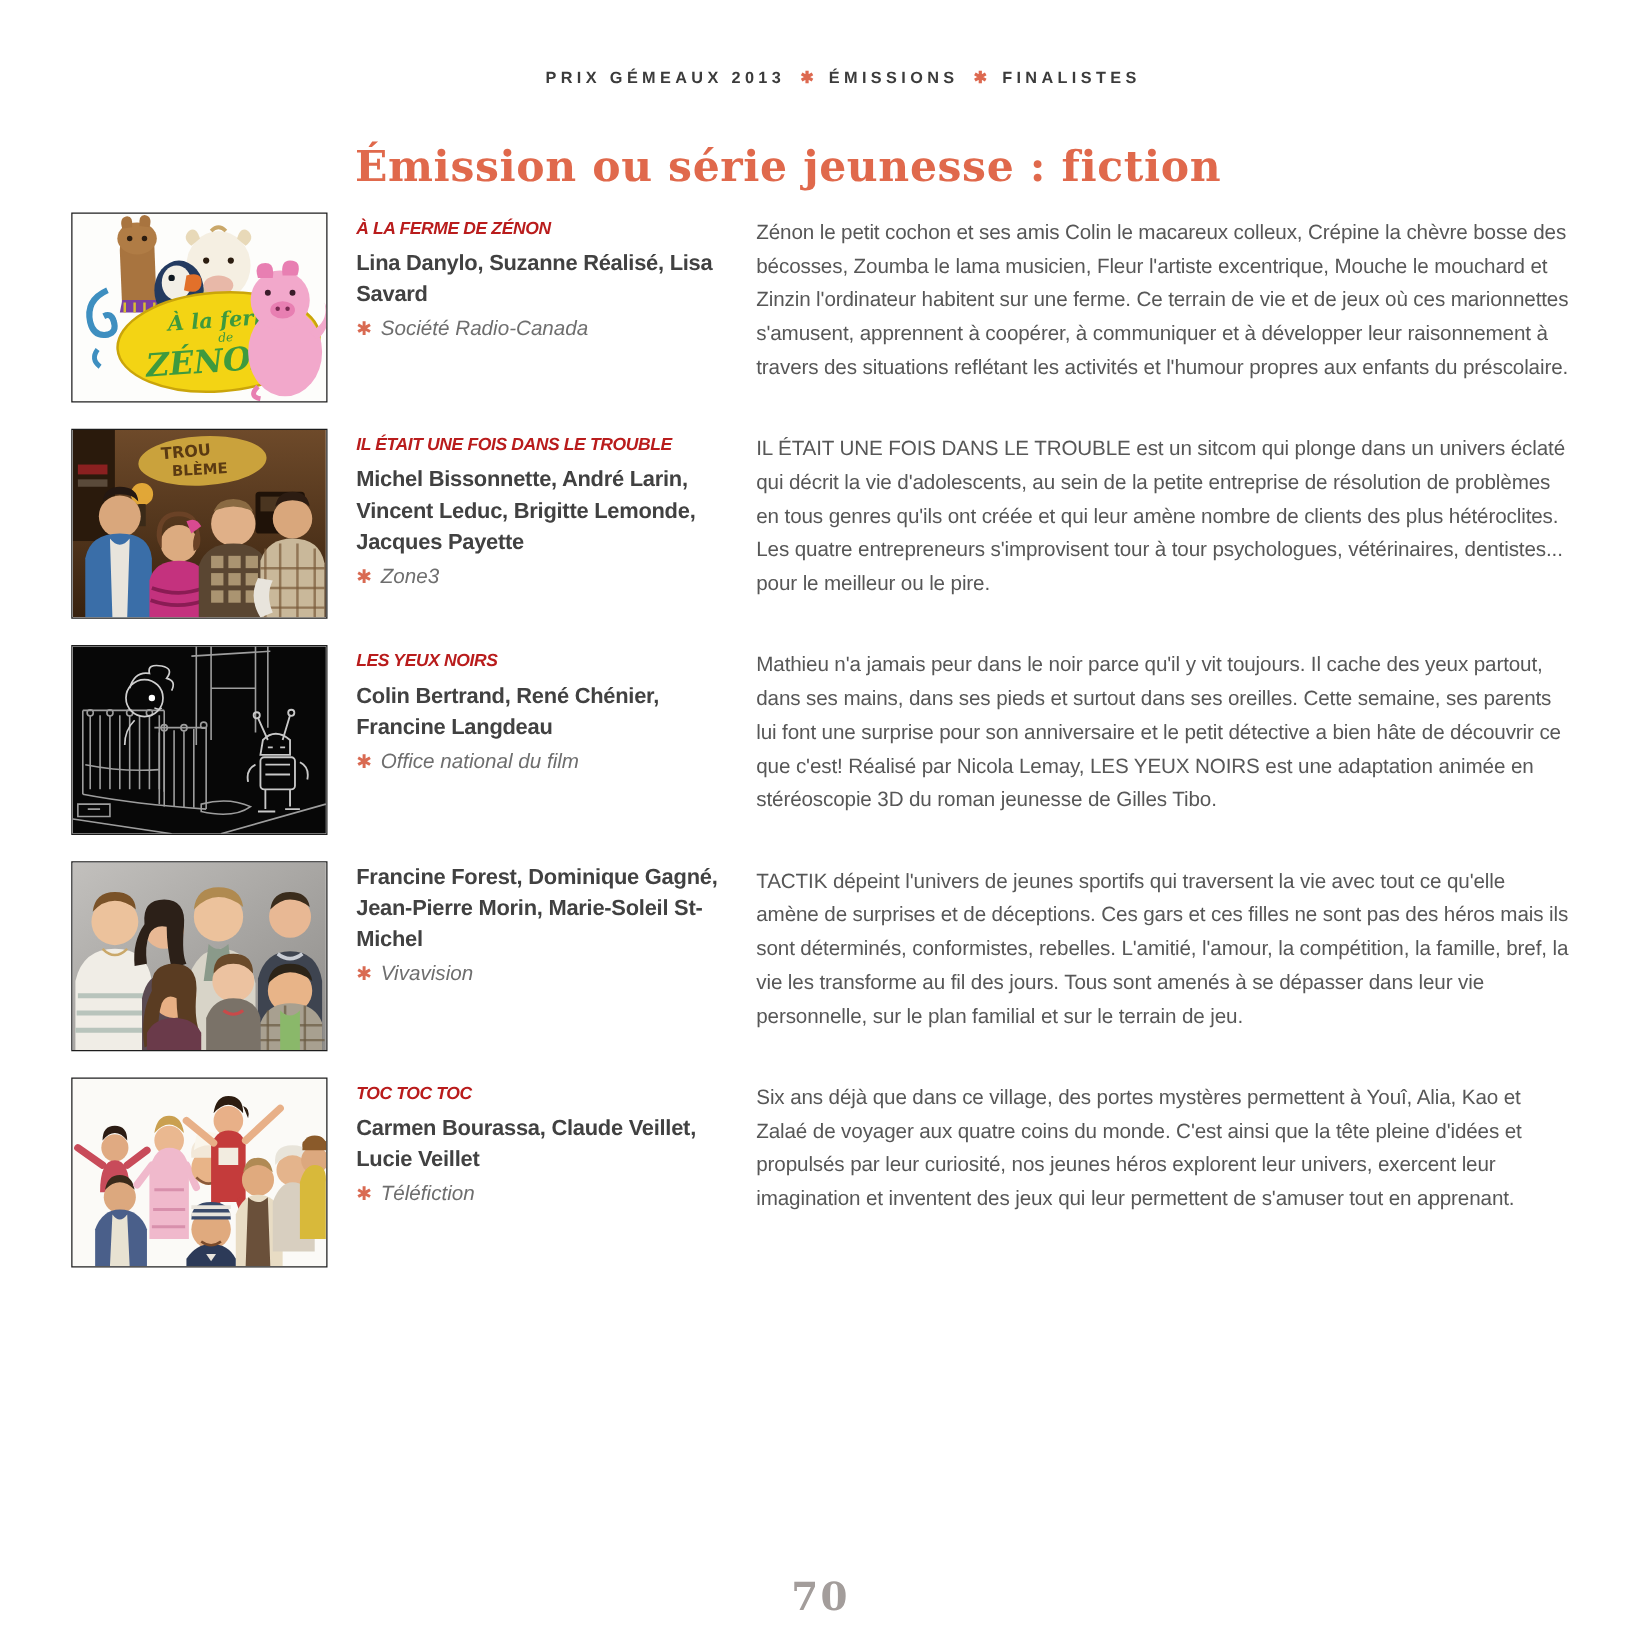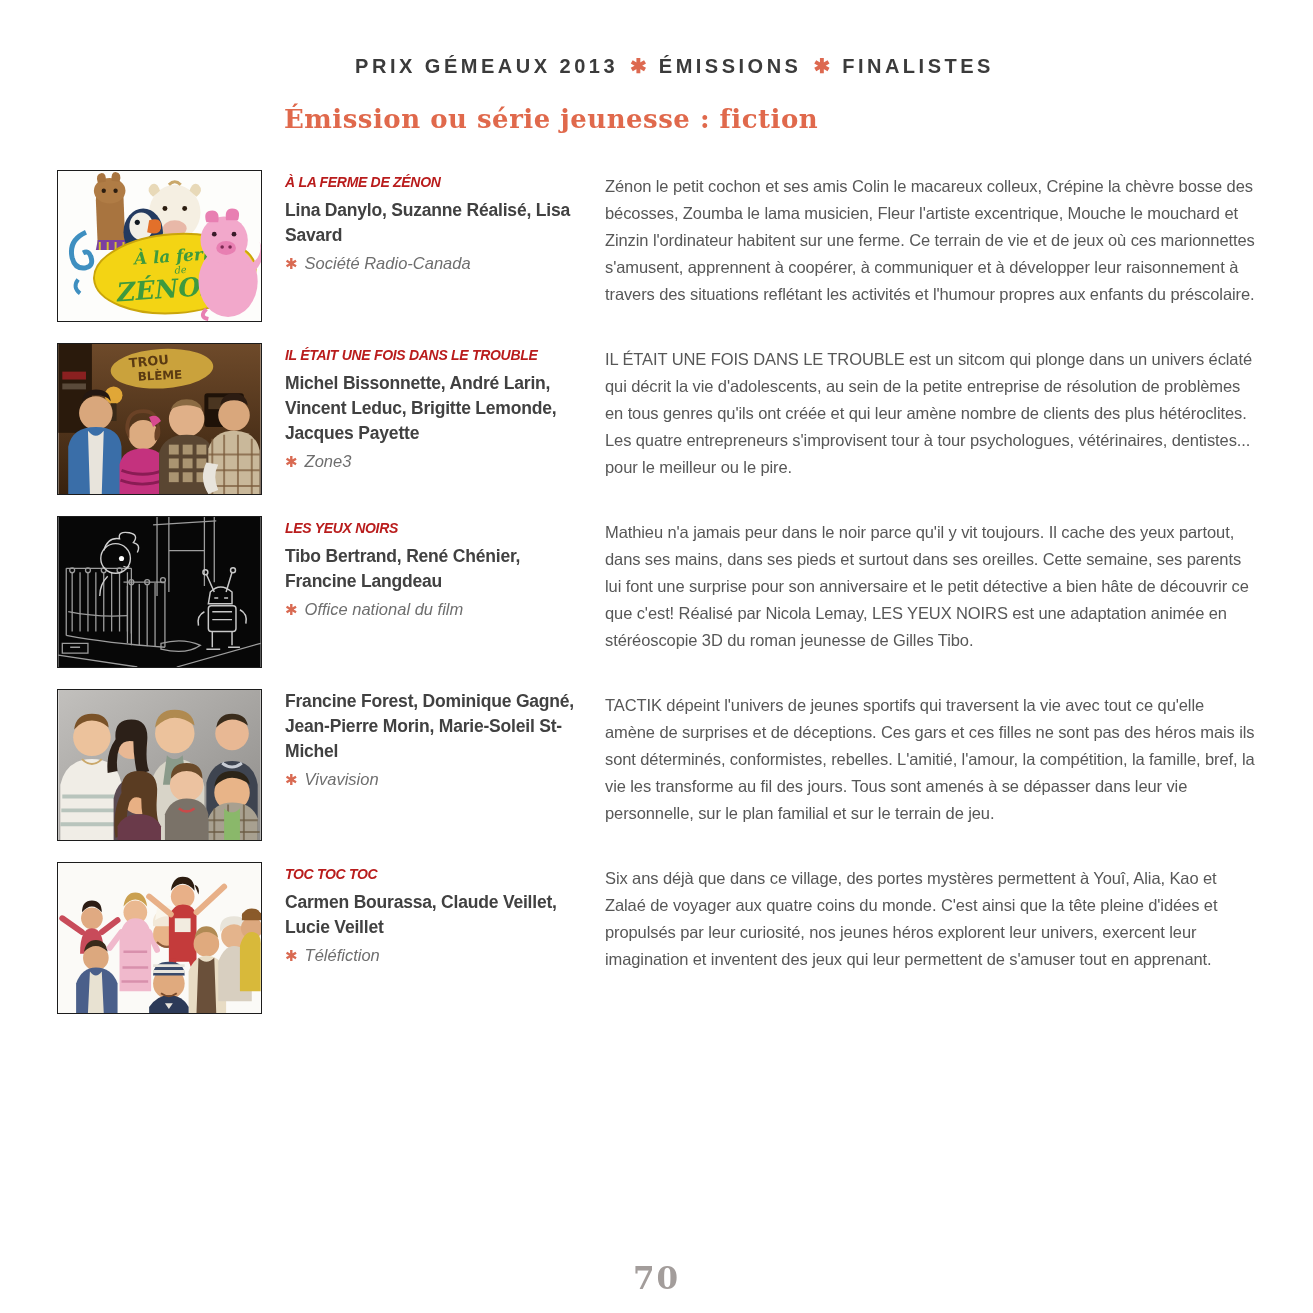--- a/index.html
+++ b/index.html
@@ -7,35 +7,35 @@
   .page {
     position:relative;
     width:1313px; height:1313px;
     background:#ffffff;
     font-family:"Liberation Sans", sans-serif;
     overflow:hidden;
   }
   .header {
     position:absolute; top:54px; left:0; width:100%;
     text-align:center;
-    font-size:20px; font-weight:bold;
+    font-size:13px; font-weight:bold;
     letter-spacing:3.5px;
     color:#3b3b3b;
     padding-left:36px;
   }
   .header .sep {
     color:#dd6950;
     padding:0 12px;
     letter-spacing:0;
   }
   .section-title {
-    position:absolute; left:284px; top:104px;
+    position:absolute; left:284px; top:114px;
     font-family:"DejaVu Serif", serif;
     font-weight:bold;
-    font-size:26px;
+    font-size:34px;
     color:#e0694c;
     letter-spacing:0.5px;
   }
   .entries {
     position:absolute; top:170px; left:57px; width:1201px;
   }
   .entry {
     display:grid;
     grid-template-columns:205px 297px 653px;
     column-gap:23px;
@@ -287,21 +287,21 @@
             <path d="M158 82 h4 M168 82 h4"></path>
             <rect x="152" y="90" width="28" height="26" rx="3"></rect>
             <path d="M156 96 h20 M156 104 h20"></path>
             <path d="M156 116 v16 M176 116 v14 M150 134 h14 M172 132 h12"></path>
             <path d="M148 96 q-8 4-6 14 M184 94 q8 4 6 14"></path>
           </g>
         </svg>
       </div>
       <div class="info">
         <h2 class="title">LES YEUX NOIRS</h2>
-        <div class="credits">Tibo Bertrand, René Chénier, Francine Langdeau</div>
+        <div class="credits">Colin Bertrand, René Chénier, Francine Langdeau</div>
         <div class="producer">
           <span class="ast">✱</span><span class="prod-name">Office national du film</span>
         </div>
       </div>
       <p class="desc">Mathieu n'a jamais peur dans le noir parce qu'il y vit toujours. Il cache des yeux partout, dans ses mains, dans ses pieds et surtout dans ses oreilles. Cette semaine, ses parents lui font une surprise pour son anniversaire et le petit détective a bien hâte de découvrir ce que c'est! Réalisé par Nicola Lemay, LES YEUX NOIRS est une adaptation animée en stéréoscopie 3D du roman jeunesse de Gilles Tibo.</p>
     </section>
 
     <section class="entry">
       <div class="thumb">
         <svg viewBox="0 0 205 152">

